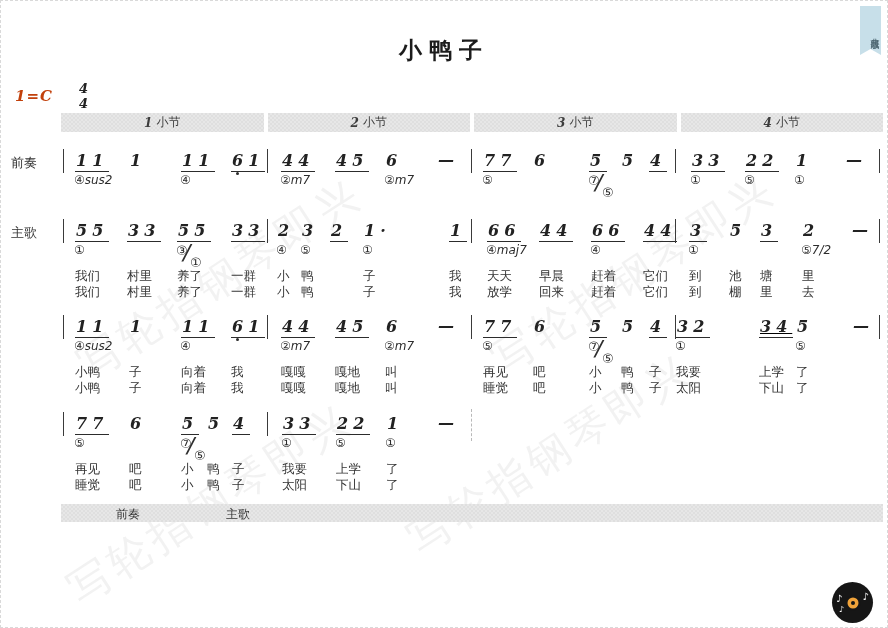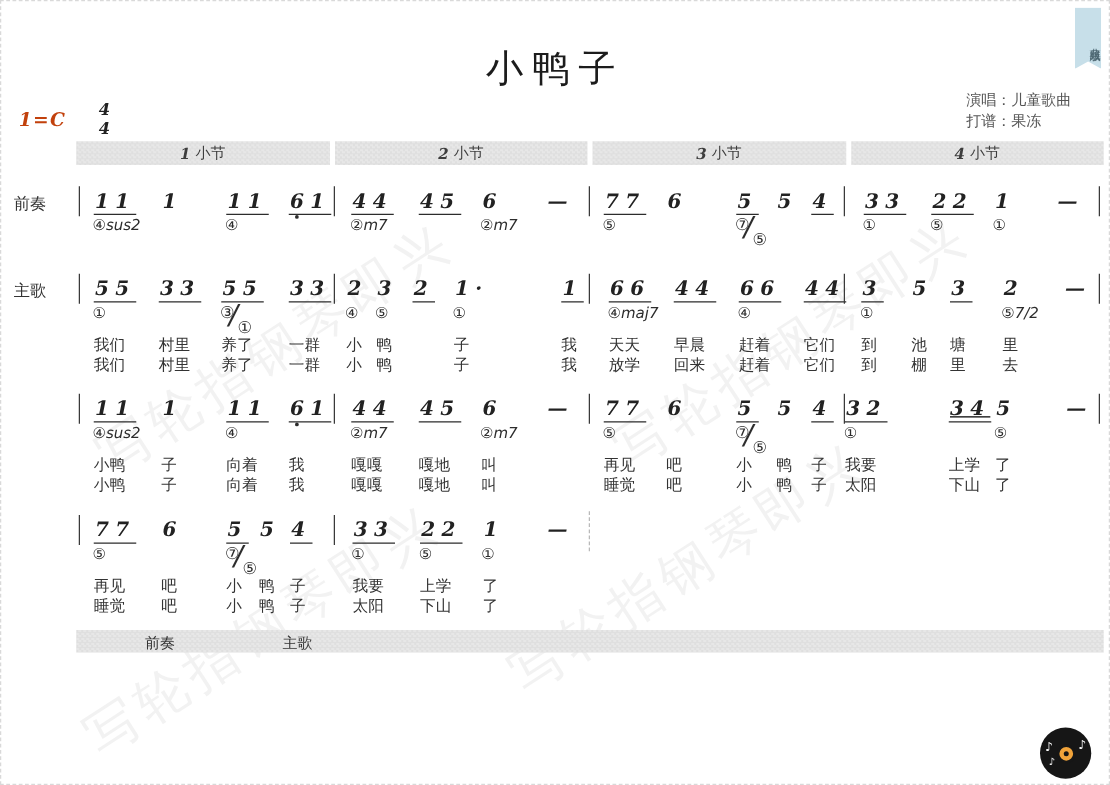--- a/index.html
+++ b/index.html
@@ -8,21 +8,21 @@
   #page { position:relative; width:888px; height:628px; background:#fff;
           border:1px dashed #d9d9d9; }
 
   
   .wm { position:absolute; font-size:42px; letter-spacing:5px; white-space:nowrap;
         color:rgba(70,70,70,0.07); transform:rotate(-33deg); pointer-events:none;
         font-family:"DejaVu Sans", sans-serif; }
 
   
   .title { position:absolute; top:34px; left:0; width:100%; text-align:center;
-           font-size:30px; letter-spacing:7px; color:#1c1c1c; font-weight:400; }
+           font-size:23px; letter-spacing:7px; color:#1c1c1c; font-weight:700; }
   .keysig { position:absolute; left:14px; top:80px; display:flex; align-items:center;
             gap:26px; }
   .keysig .kv { font:italic 600 15px "DejaVu Serif", serif; color:#c2410c; letter-spacing:1px;}
   .keysig .frac { display:flex; flex-direction:column; align-items:center; line-height:12px;
                   font:italic 600 13px "DejaVu Serif", serif; color:#222; }
   .credits { position:absolute; right:30px; top:71px; font-size:12px; color:#555;
              line-height:17px; text-align:left; }
   .badge { position:absolute; right:6px; top:5px; width:21px; height:49px;
            background:#c7dfe9; color:#49636e; font-size:9px; letter-spacing:1px;
            writing-mode:vertical-rl; text-align:center; padding-top:4px;
@@ -93,24 +93,20 @@
   <div class="badge">典藏版</div>
 
   <div class="keysig">
     <span class="kv">1=C</span>
     <span class="frac">
       <span>4</span>
       <span>4</span>
     </span>
   </div>
 
-  <div class="credits">
-    <div>演唱：儿童歌曲</div>
-    <div>打谱：果冻</div>
-  </div>
 
   <div class="secbars">
     <div class="secbar">
       <span class="num">1</span>
       <span>小节</span>
     </div>
     <div class="secbar">
       <span class="num">2</span>
       <span>小节</span>
     </div>

